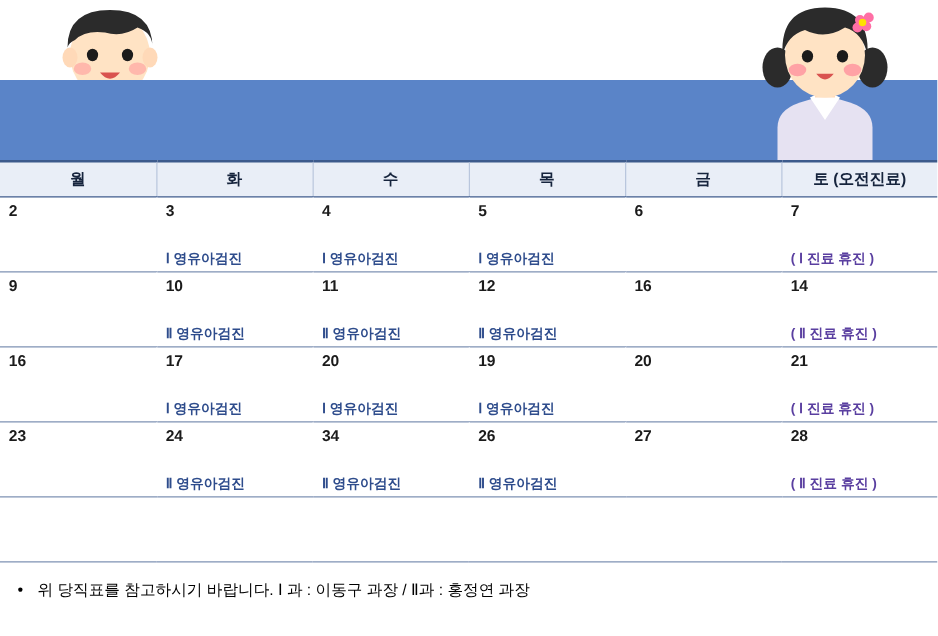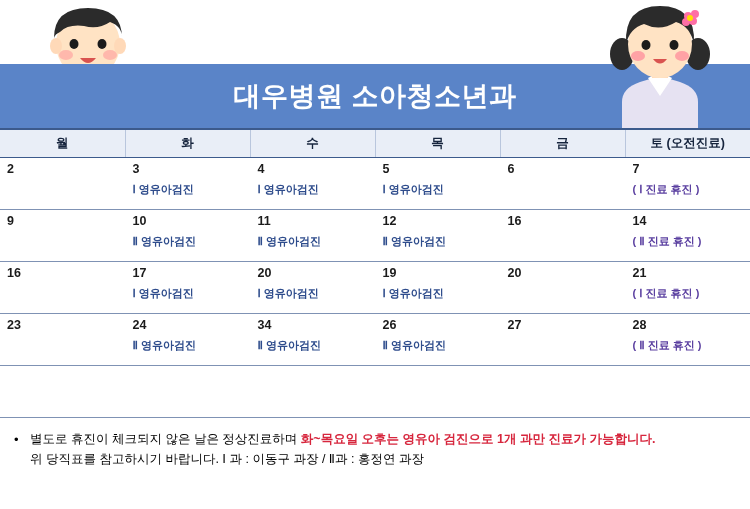--- a/index.html
+++ b/index.html
@@ -89,21 +89,21 @@
     font-size: 12.5px;
     font-weight: bold;
     color: #1b1b1b;
     line-height: 15px;
   }
   .dayevent {
     font-size: 11px;
     font-weight: bold;
     color: #2e4c8c;
     line-height: 15px;
-    margin-top: 5px;
+    margin-top: 23px;
   }
   .dayevent.rest {
     color: #5a3fa0;
     font-weight: bold;
   }
   .empty-row td { height: 34px; }
   .spacer-row td {
     height: 26px;
     border-bottom: 2px solid #3c5a8c;
     border-right: none;
@@ -159,21 +159,20 @@
 
       <ellipse cx="38" cy="55" rx="7" ry="5" fill="#ffb0a8" opacity="0.85"></ellipse>
       <ellipse cx="82" cy="55" rx="7" ry="5" fill="#ffb0a8" opacity="0.85"></ellipse>
 
       <path d="M52 58 Q60 68 68 58 Z" fill="#d9534f"></path>
     </svg>
   </div>
 
   <div class="banner"></div>
   <div class="banner-title">
-    <span class="title-main">대우병원 소아청소년과</span>
   </div>
 
   <div class="char char-girl">
     <svg width="120" height="128" viewBox="0 0 120 128">
 
       <path d="M22 128 L22 102 Q22 88 40 82 L60 76 L80 82 Q98 88 98 102 L98 128 Z" fill="#e6e2f2"></path>
       <path d="M48 78 L60 96 L72 78 L64 74 L56 74 Z" fill="#ffffff"></path>
 
       <rect x="52" y="62" width="16" height="16" fill="#ffd9b8"></rect>
 
@@ -328,20 +327,17 @@
     <tr class="spacer-row">
       <td colspan="6"></td>
     </tr>
   </tbody>
 </table>
 
 <div class="notes">
   <div class="note-bullet-row">
     <div class="bullet">•</div>
     <div class="note-body">
-      <div>
-        <span>별도로 휴진이 체크되지 않은 날은 정상진료하며 </span><span class="note-red">화~목요일 오후는 영유아 검진으로 1개 과만 진료가 가능합니다.</span>
-      </div>
       <div class="note-line2">위 당직표를 참고하시기 바랍니다.  Ⅰ 과 : 이동구 과장  /  Ⅱ과 : 홍정연 과장</div>
     </div>
   </div>
 
 </div>
 
 </body></html>

